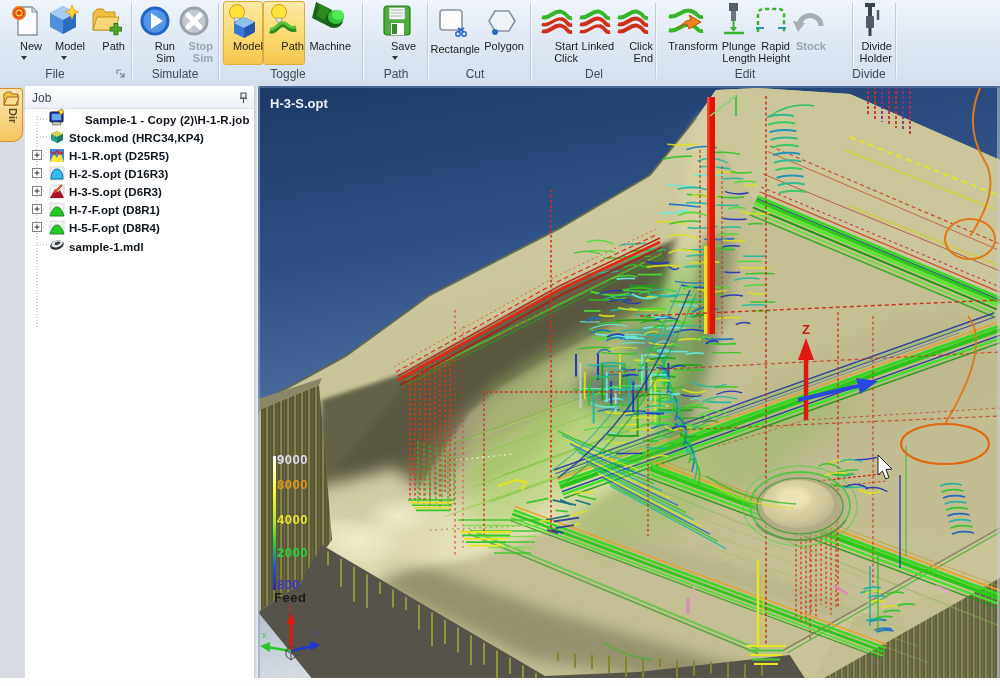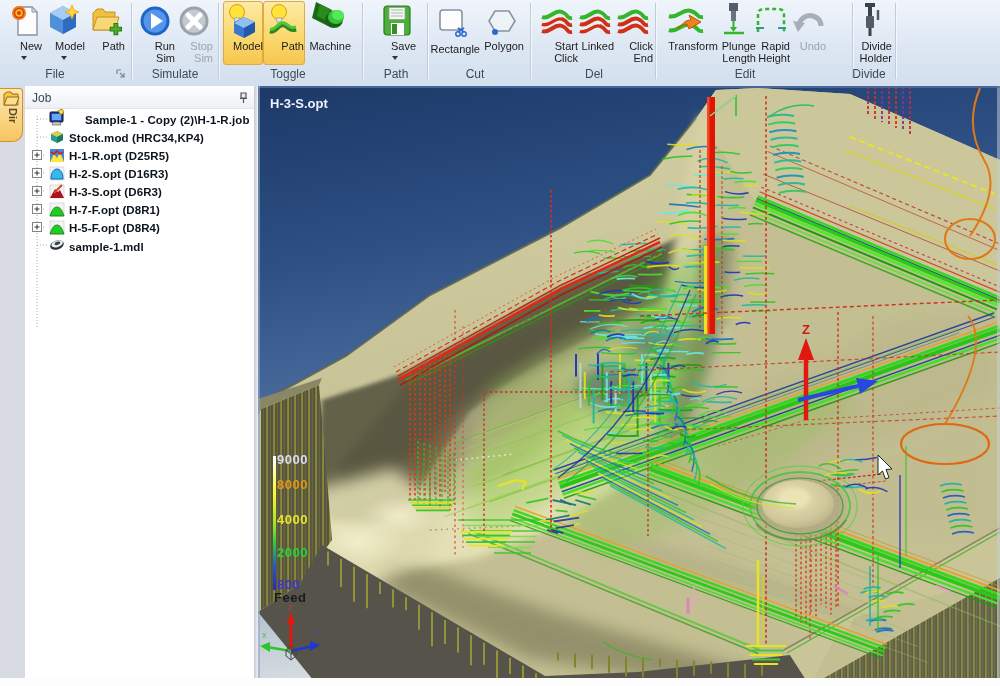--- a/index.html
+++ b/index.html
@@ -1,21 +1,21 @@
 <!DOCTYPE html>
 <html><head>
 <meta charset="utf-8">
 <style>
   html,body{margin:0;padding:0;}
   body{width:1000px;height:686px;overflow:hidden;font-family:"Liberation Sans",sans-serif;background:#fff;position:relative;}
   #ribbon{position:absolute;left:0;top:0;width:1000px;height:86px;background:linear-gradient(#f0f5fb,#dde7f3 55%,#d3dfee);}
   .sep{position:absolute;top:3px;height:76px;width:1px;background:#c2ccd9;box-shadow:1px 0 0 #f4f8fc;}
   .glabel{position:absolute;top:67px;height:14px;font-size:12px;color:#3e4a5a;text-align:center;}
   .blabel{position:absolute;font-size:11px;color:#1c1c1c;text-align:right;line-height:11.5px;white-space:nowrap;}
-  .gray{color:#9aa4b0 !important;}
+  .gray{color:#9aa4b0 !important;font-weight:bold;}
   .caret{position:absolute;width:0;height:0;border-left:3.5px solid transparent;border-right:3.5px solid transparent;border-top:4px solid #333;}
   .ic{position:absolute;}
   .togglebtn{position:absolute;top:1px;height:62px;border-radius:3px;background:linear-gradient(#fdeaa6,#fbd96e 55%,#f6c64f);border:1px solid #e0aa3e;}
   #leftstrip{position:absolute;left:0;top:86px;width:25px;height:592px;background:#d8dce2;}
   #panel{position:absolute;left:25px;top:86px;width:229px;height:592px;background:#fff;}
   #splitter{position:absolute;left:254px;top:86px;width:4px;height:592px;background:linear-gradient(90deg,#c4cad2,#eef0f4);}
   #view{position:absolute;left:258px;top:86px;width:742px;height:592px;}
   #bottomstrip{position:absolute;left:0px;top:678px;width:1000px;height:8px;background:#fdfdfd;}
   .tree{position:absolute;font-size:11.5px;color:#0c141c;font-weight:bold;white-space:nowrap;letter-spacing:0.1px;}
 </style>
@@ -154,21 +154,21 @@
 <div class="blabel" style="left:712px;top:41px;width:44px">Plunge<br>Length</div>
 <svg class="ic" style="left:755px;top:6px" width="32" height="30" viewBox="0 0 32 30">
   <path d="M3 26V8c0-4 3-5 6-5h14c3 0 6 1 6 5v18" stroke="#35b52a" stroke-width="2.5" fill="none" stroke-dasharray="4 3"></path>
   <path d="M1 22h8M23 22h8" stroke="#2a9a9a" stroke-width="2"></path>
 </svg>
 <div class="blabel" style="left:746px;top:41px;width:44px">Rapid<br>Height</div>
 <svg class="ic" style="left:792px;top:7px" width="32" height="28" viewBox="0 0 32 28">
   <path d="M7 20c0-8 7-13 14-11 5 1.5 8 5 8 10" stroke="#a8aeb6" stroke-width="5" fill="none"></path>
   <path d="M1 14l12 2-7 9z" fill="#a8aeb6"></path>
 </svg>
-<div class="blabel gray" style="left:786px;top:41px;width:40px">Undo</div>
+<div class="blabel gray" style="left:786px;top:41px;width:40px">Stock</div>
 <div class="glabel" style="left:710px;width:70px">Edit</div>
 <div class="sep" style="left:852px"></div>
 <svg class="ic" style="left:858px;top:2px" width="24" height="38" viewBox="0 0 24 38">
   <rect x="7" y="1" width="10" height="4" fill="#3a424c"></rect>
   <rect x="10" y="5" width="4" height="9" fill="#3a424c"></rect>
   <rect x="8" y="14" width="8" height="12" rx="1" fill="#525c66"></rect>
   <path d="M12 26v8" stroke="#3a424c" stroke-width="3"></path>
   <path d="M20 8v10" stroke="#525c66" stroke-width="2.5"></path>
 </svg>
 <div class="blabel" style="left:848px;top:41px;width:44px">Divide<br>Holder</div>

